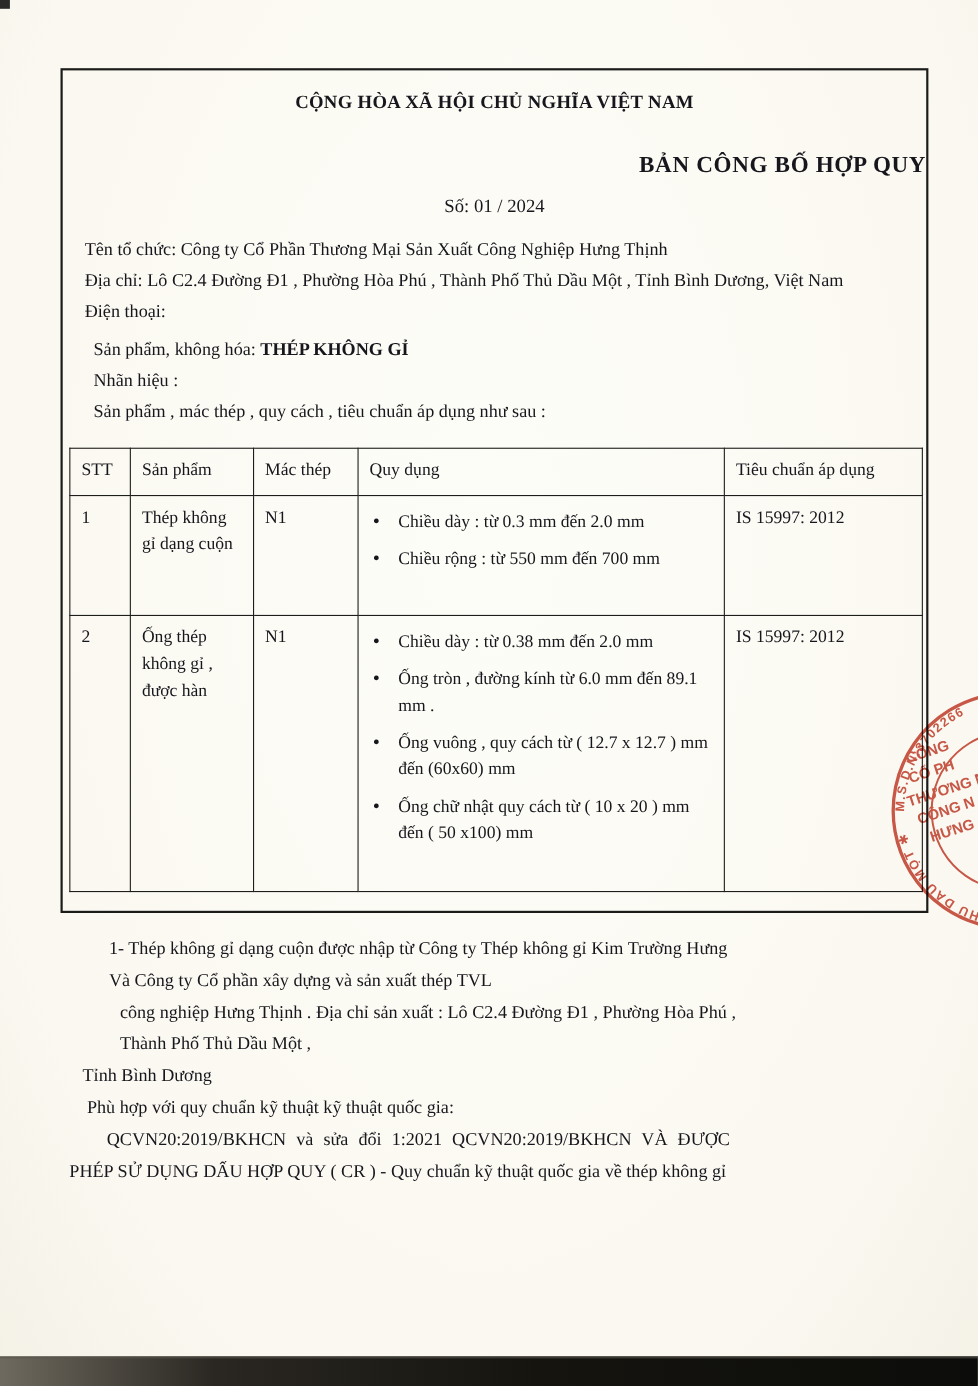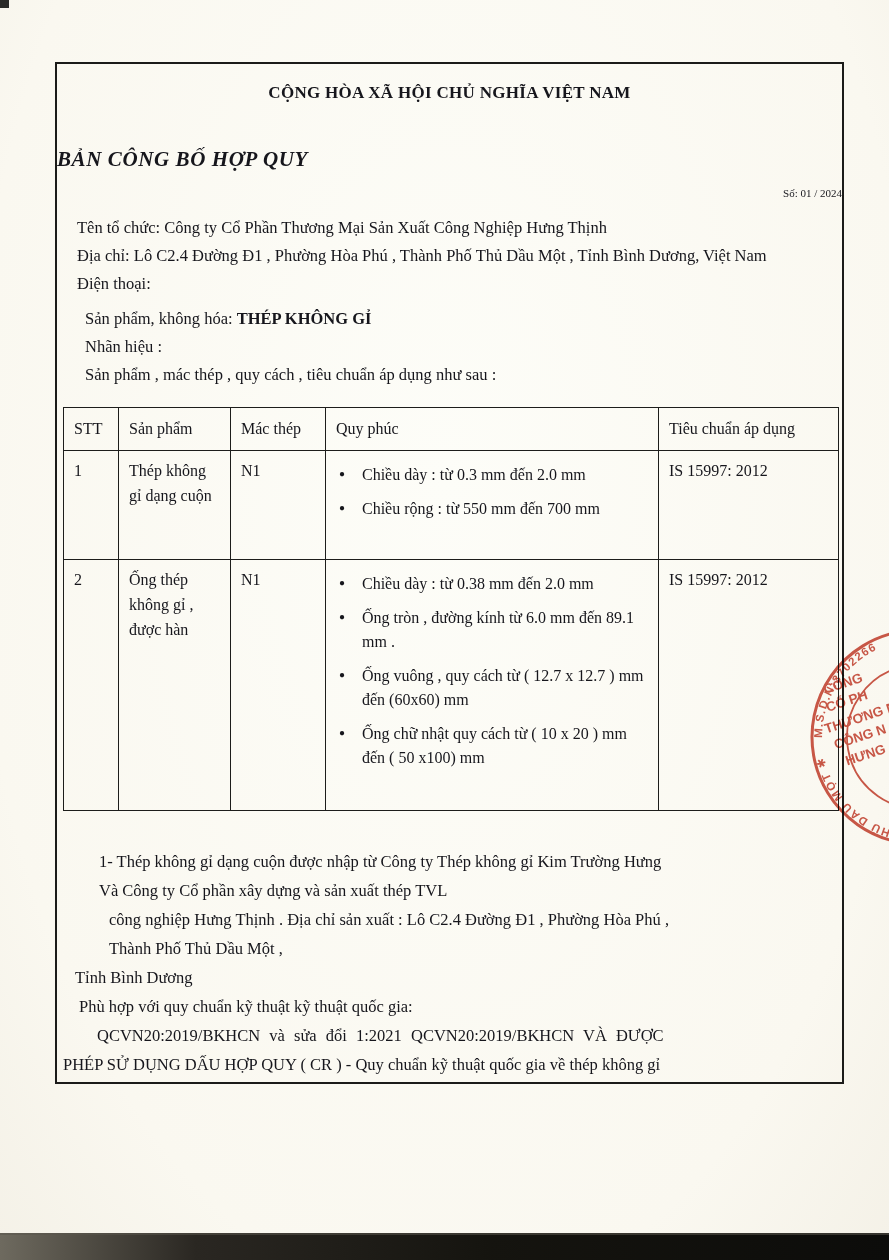--- a/index.html
+++ b/index.html
@@ -21,39 +21,39 @@
     position: absolute; top: 0; left: 0; width: 9px; height: 8px;
     background: #2a2a28;
   }
   .scan-bottom {
     position: absolute; left: 0; bottom: 0; width: 100%; height: 25px;
     background: linear-gradient(90deg, #6e6a5f 0%, #2a2722 22%, #15140f 55%, #0c0c0a 100%);
     border-top: 2px solid rgba(90,86,76,.55);
   }
   .frame {
     position: absolute; left: 55px; top: 62px;
-    width: 789px; height: 1022px;
+    width: 789px; height: 768px;
     border: 2px solid #1b1b19;
     box-sizing: border-box;
     font-size: 16.5px;
     line-height: 1.55;
   }
   .doc-header { text-align: center; margin-top: 16px; }
   .h-line1 { font-weight: bold; font-size: 17px; letter-spacing: .3px; }
   .motto {
     display: inline-block; margin-top: 5px;
     font-weight: bold; font-size: 16.5px;
     padding: 0 16px 2px 16px;
     border-bottom: 1.6px solid #15150f;
   }
   .doc-title {
-    text-align: left; margin-top: 37px;
-    font-weight: bold; font-size: 21px; letter-spacing: .6px; font-style: italic;
-  }
-  .doc-number { text-align: right; margin-top: 9px; font-size: 11px; }
+    text-align: right; margin-top: 27px;
+    font-weight: bold; font-size: 21px; letter-spacing: .6px;
+  }
+  .doc-number { text-align: center; margin-top: 9px; font-size: 17px; }
   .info { margin: 12px 22px 0 20px; }
   .info p { margin: 0; line-height: 1.7; }
   .info .indent { margin-left: 8px; }
   .info .gap-above { margin-top: 7px; }
   .bold { font-weight: bold; }
 
   table.spec {
     margin: 18px 6px 0 6px;
     width: calc(100% - 12px);
     border-collapse: collapse;
@@ -143,21 +143,21 @@
         <col class="c-sp">
         <col class="c-mt">
         <col class="c-qc">
         <col class="c-tc">
     </colgroup>
     <thead>
       <tr>
         <th class="ta-c">STT</th>
         <th>Sản phẩm</th>
         <th>Mác thép</th>
-        <th>Quy phúc</th>
+        <th>Quy dụng</th>
         <th>Tiêu chuẩn áp dụng</th>
       </tr>
     </thead>
     <tbody>
       <tr class="row1">
         <td class="ta-c">1</td>
         <td>Thép không gỉ dạng cuộn</td>
         <td class="ta-c">N1</td>
         <td class="qc">
           <ul class="specs">

